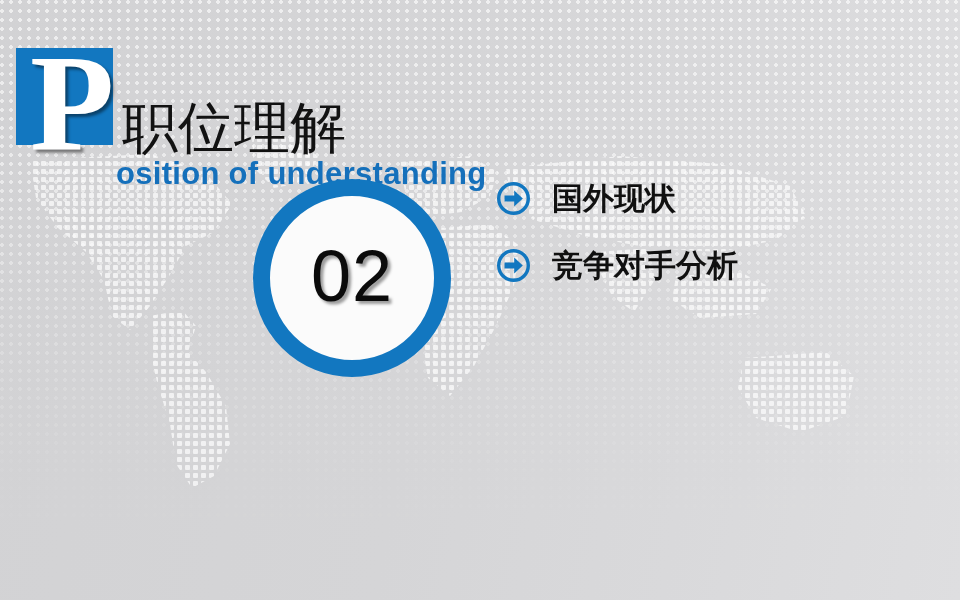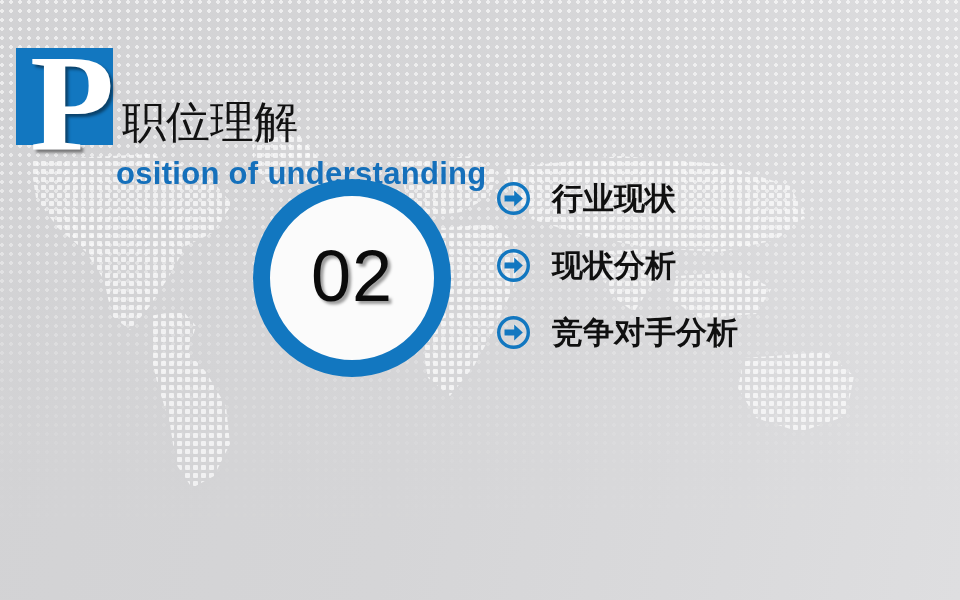--- a/index.html
+++ b/index.html
@@ -70,21 +70,21 @@
     font-weight: 700;
     color: #ffffff;
     text-shadow: 3px 3px 3px rgba(0,0,0,0.45);
     letter-spacing: 0;
     user-select: none;
   }
   .title-cn {
     position: absolute;
     left: 106px;
     top: 52px;
-    font-size: 44px;
+    font-size: 56px;
     line-height: 1;
     color: #121212;
     font-weight: 400;
     white-space: nowrap;
   }
   .title-en {
     position: absolute;
     left: 100px;
     top: 110px;
     font-size: 31px;
@@ -204,33 +204,24 @@
 
   <div class="bullet-list">
 
     <div class="bullet-row">
       <span class="arrow-icon">
         <svg viewBox="0 0 33 33" xmlns="http://www.w3.org/2000/svg" aria-hidden="true">
           <circle cx="16.5" cy="16.5" r="14.8" fill="none" stroke="#1277c0" stroke-width="3.4"></circle>
           <path d="M7.5 13.4 L17.2 13.4 L17.2 8.6 L25.8 16.5 L17.2 24.4 L17.2 19.6 L7.5 19.6 Z" fill="#1277c0"></path>
         </svg>
       </span>
-      <span class="bullet-label">行业现状</span>
+      <span class="bullet-label">国外现状</span>
     </div>
 
 
-    <div class="bullet-row">
-      <span class="arrow-icon">
-        <svg viewBox="0 0 33 33" xmlns="http://www.w3.org/2000/svg" aria-hidden="true">
-          <circle cx="16.5" cy="16.5" r="14.8" fill="none" stroke="#1277c0" stroke-width="3.4"></circle>
-          <path d="M7.5 13.4 L17.2 13.4 L17.2 8.6 L25.8 16.5 L17.2 24.4 L17.2 19.6 L7.5 19.6 Z" fill="#1277c0"></path>
-        </svg>
-      </span>
-      <span class="bullet-label">现状分析</span>
-    </div>
 
     <div class="bullet-row">
       <span class="arrow-icon">
         <svg viewBox="0 0 33 33" xmlns="http://www.w3.org/2000/svg" aria-hidden="true">
           <circle cx="16.5" cy="16.5" r="14.8" fill="none" stroke="#1277c0" stroke-width="3.4"></circle>
           <path d="M7.5 13.4 L17.2 13.4 L17.2 8.6 L25.8 16.5 L17.2 24.4 L17.2 19.6 L7.5 19.6 Z" fill="#1277c0"></path>
         </svg>
       </span>
       <span class="bullet-label">竞争对手分析</span>
     </div>

